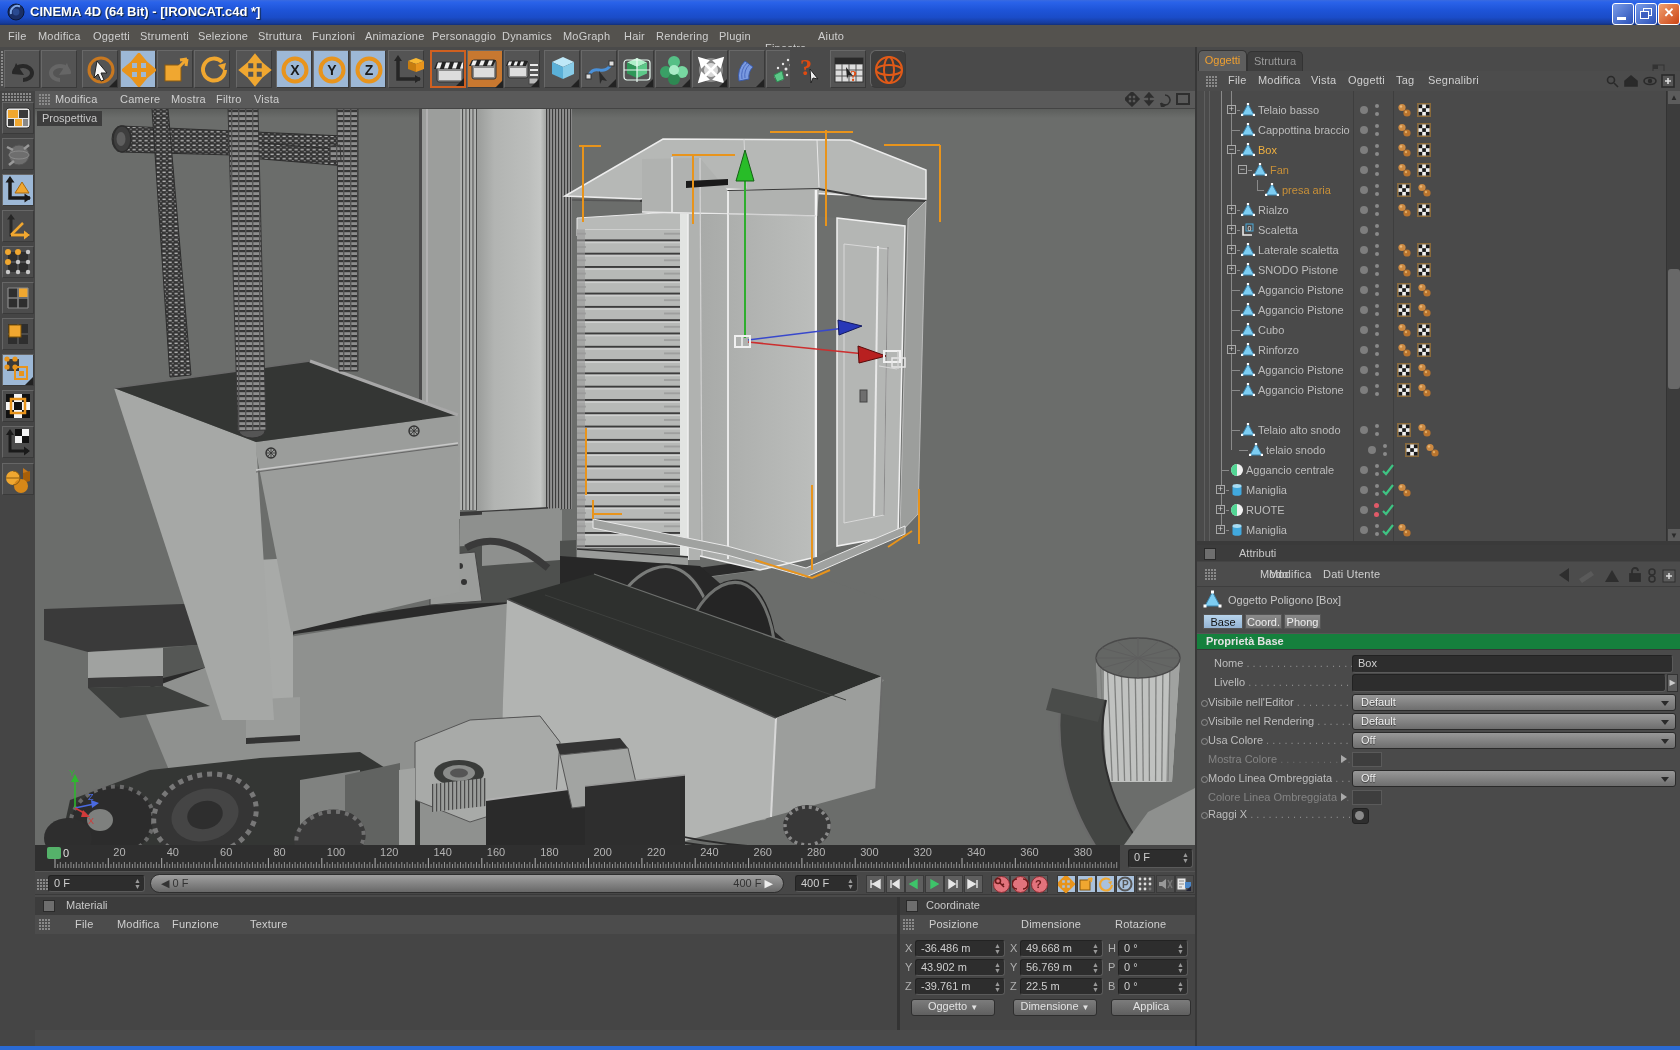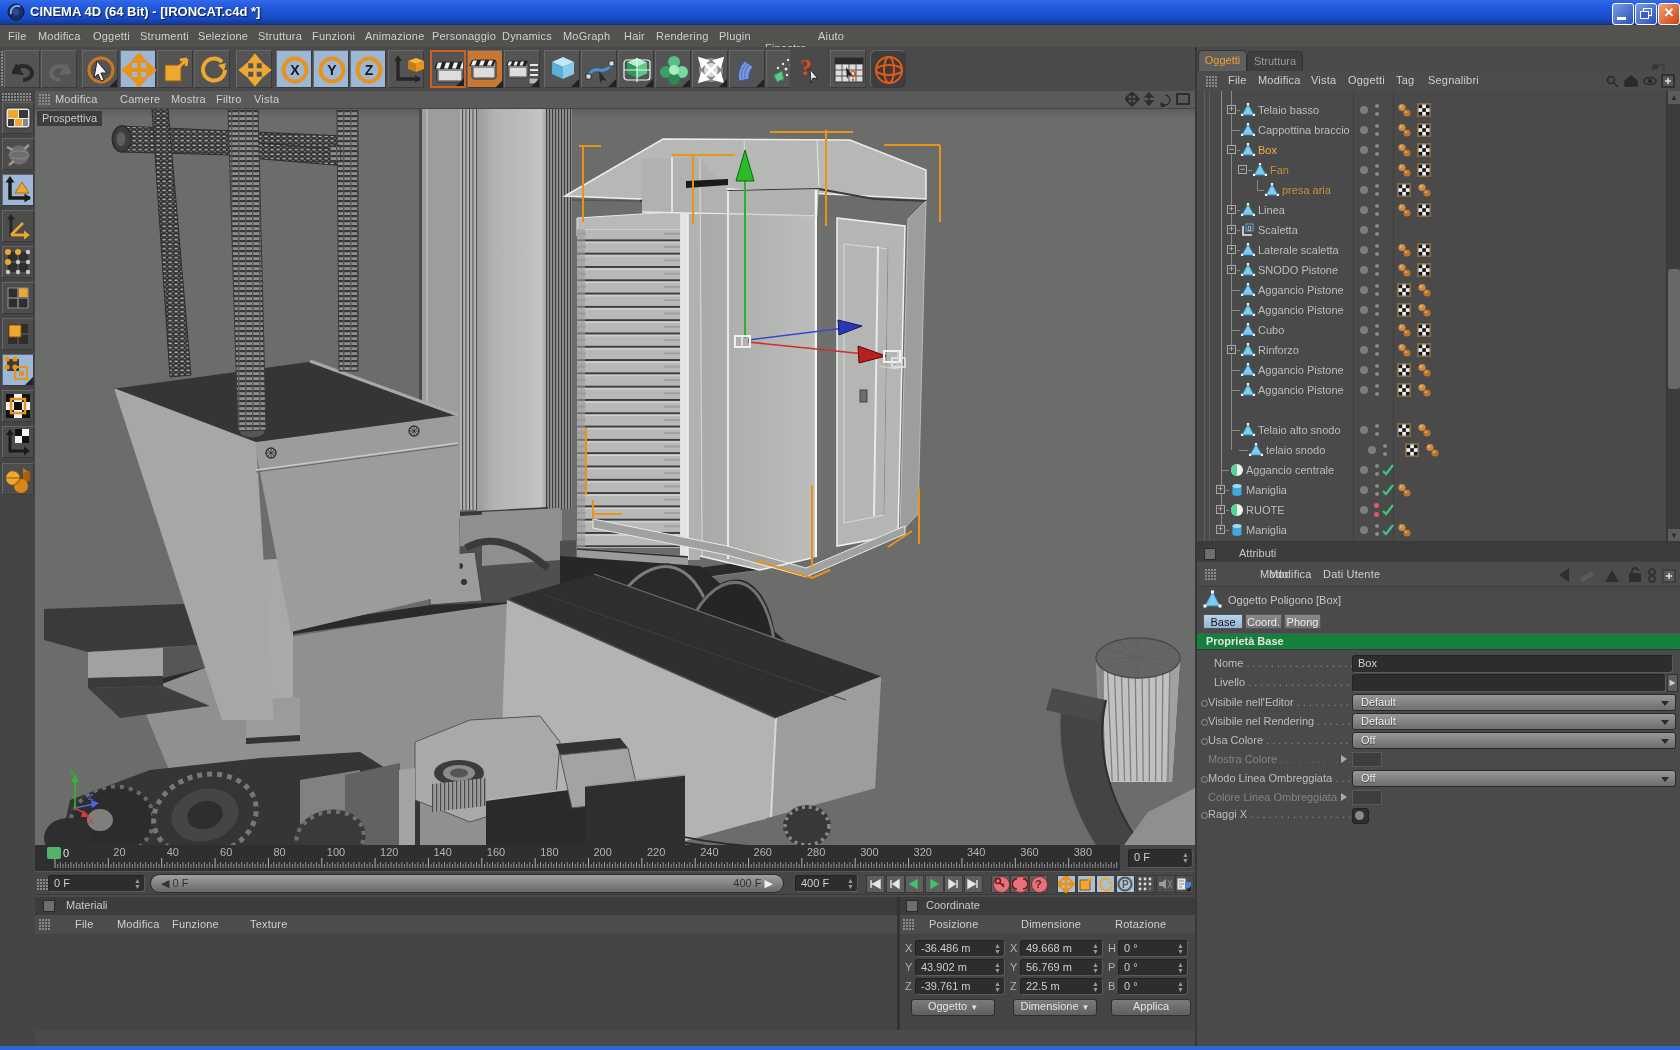--- a/index.html
+++ b/index.html
@@ -848,21 +848,21 @@
       <svg class="abs" style="left:220px;top:3px" width="15" height="15">
         <use href="#gball"></use>
       </svg>
     </div>
 <div class="abs" style="left:0;top:109px;width:469px;height:20px;">
       <div class="xbox" style="left:30px;top:5px;">+</div>
       <div class="abs" style="left:40px;top:10px;width:3px;height:1px;background:#8a8a8a;"></div>
       <svg class="abs" style="left:44px;top:3px" width="14" height="14">
         <use href="#gpoly"></use>
       </svg>
-      <div class="tname" style="left:61px;color:#bdbdbd;">Linea</div>
+      <div class="tname" style="left:61px;color:#bdbdbd;">Rialzo</div>
       <div class="d1" style="left:163px;top:6px;"></div>
       <div class="d2" style="left:178px;top:4px;"></div>
       <div class="d2" style="left:178px;top:12px;"></div>
       <svg class="abs" style="left:200px;top:3px" width="15" height="15">
         <use href="#gball"></use>
       </svg>
       <svg class="abs" style="left:220px;top:3px" width="15" height="15">
         <use href="#gchk"></use>
       </svg>
     </div>

